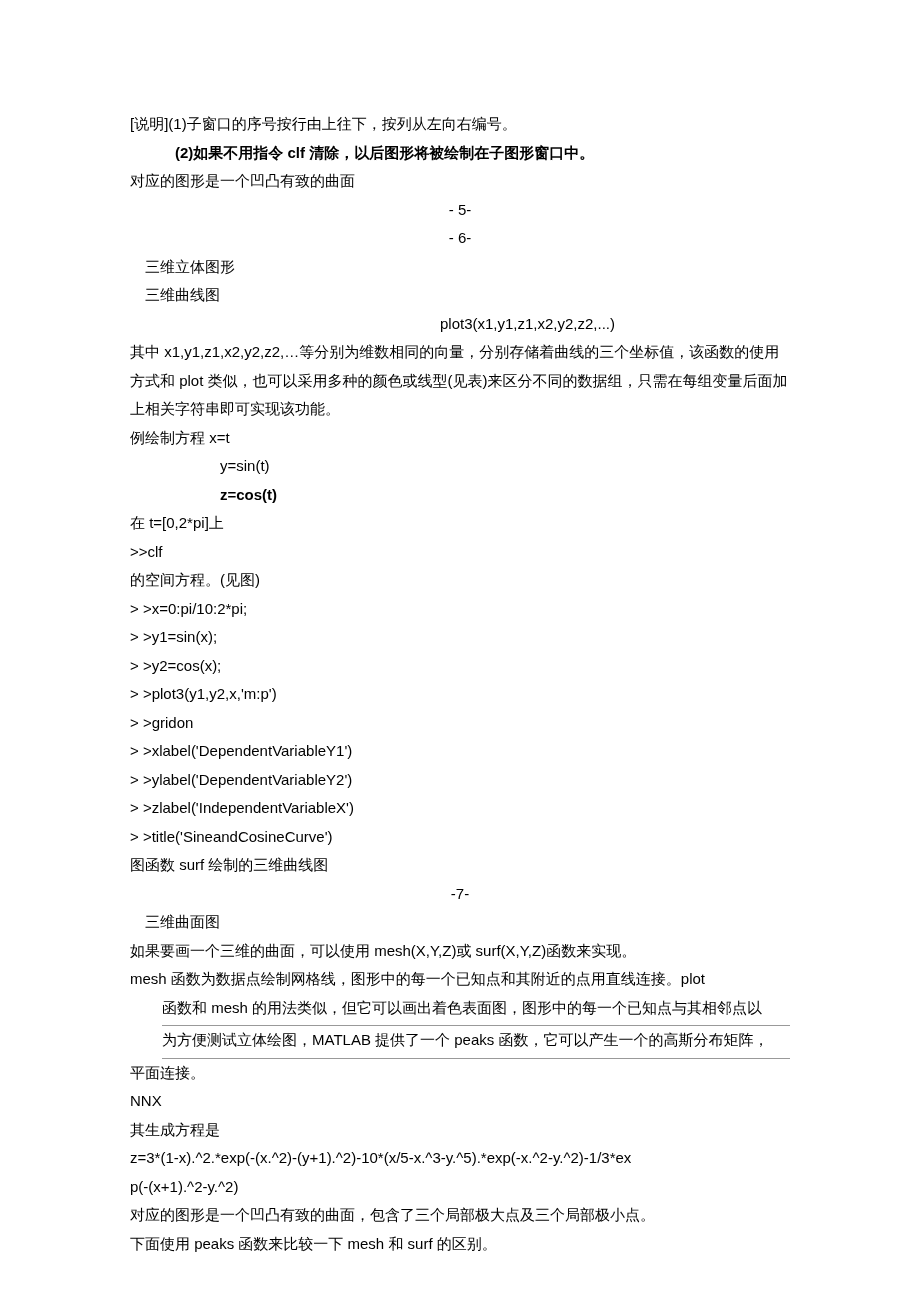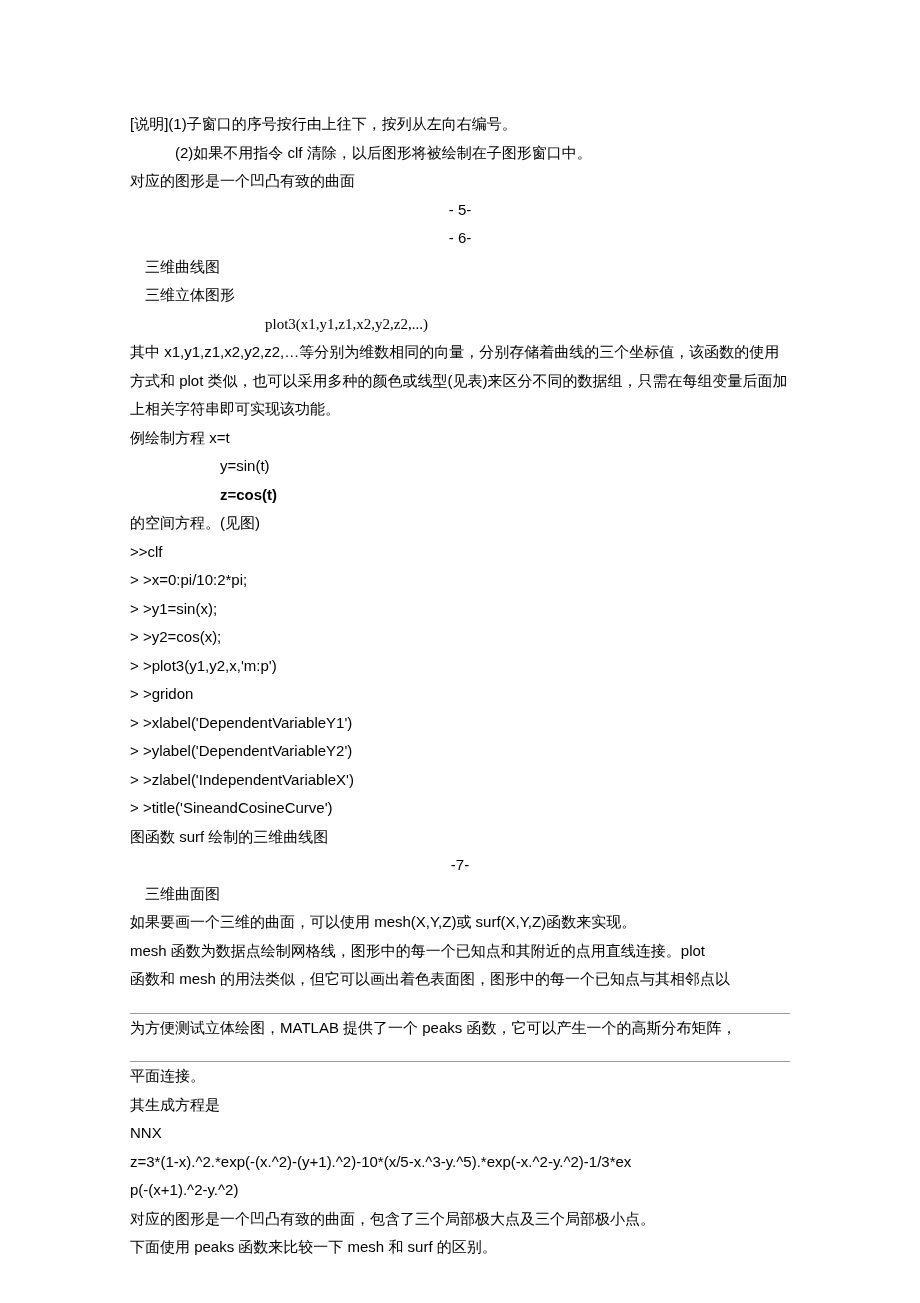--- a/index.html
+++ b/index.html
@@ -16,76 +16,79 @@
     min-height: 1303px;
     box-sizing: border-box;
     padding: 110px 130px 40px 130px;
     background: #ffffff;
   }
   .line {
     display: block;
   }
   .indent1 {
     padding-left: 3em;
+    font-weight: bold;
   }
   .indent-half {
     padding-left: 1em;
   }
   .center {
     text-align: center;
   }
   .latin {
     font-family: Arial, Helvetica, sans-serif;
   }
   .hr-under {
     border-bottom: 1px solid #999;
-    padding-bottom: 19px;
+    padding-bottom: 3px;
+    margin-left: 32px;
   }
 </style>
 </head>
 <body>
 
 <div class="page">
 
   <span class="line">[说明](1)子窗口的序号按行由上往下，按列从左向右编号。</span>
   <span class="line indent1">(2)如果不用指令 clf 清除，以后图形将被绘制在子图形窗口中。</span>
   <span class="line">对应的图形是一个凹凸有致的曲面</span>
   <span class="line center latin">- 5-</span>
   <span class="line center latin">- 6-</span>
 
+  <span class="line indent-half">三维立体图形</span>
   <span class="line indent-half">三维曲线图</span>
-  <span class="line indent-half">三维立体图形</span>
-  <span class="line center latin" style="padding-left:9em;text-align:left;font-family:Liberation Serif, serif;">plot3(x1,y1,z1,x2,y2,z2,...)</span>
+  <span class="line center latin" style="padding-left:9em;text-align:center;">plot3(x1,y1,z1,x2,y2,z2,...)</span>
   <span class="line">其中 x1,y1,z1,x2,y2,z2,…等分别为维数相同的向量，分别存储着曲线的三个坐标值，该函数的使用方式和 plot 类似，也可以采用多种的颜色或线型(见表)来区分不同的数据组，只需在每组变量后面加上相关字符串即可实现该功能。</span>
 
   <span class="line">例绘制方程 x=t</span>
   <span class="line latin" style="padding-left:6em;">y=sin(t)</span>
   <span class="line latin" style="padding-left:6em;font-weight:bold;">z=cos(t)</span>
+  <span class="line">在 t=[0,2*pi]上</span>
+  <span class="line latin">&gt;&gt;clf</span>
+
   <span class="line">的空间方程。(见图)</span>
-
-  <span class="line latin">&gt;&gt;clf</span>
   <span class="line latin">&gt;  &gt;x=0:pi/10:2*pi;</span>
   <span class="line latin">&gt;  &gt;y1=sin(x);</span>
   <span class="line latin">&gt;  &gt;y2=cos(x);</span>
   <span class="line latin">&gt;  &gt;plot3(y1,y2,x,'m:p')</span>
   <span class="line latin">&gt;  &gt;gridon</span>
   <span class="line latin">&gt;  &gt;xlabel('DependentVariableY1')</span>
   <span class="line latin">&gt;  &gt;ylabel('DependentVariableY2')</span>
   <span class="line latin">&gt;  &gt;zlabel('IndependentVariableX')</span>
   <span class="line latin">&gt;  &gt;title('SineandCosineCurve')</span>
   <span class="line">图函数 surf 绘制的三维曲线图</span>
 
   <span class="line center latin">-7-</span>
 
   <span class="line indent-half">三维曲面图</span>
   <span class="line">如果要画一个三维的曲面，可以使用 mesh(X,Y,Z)或 surf(X,Y,Z)函数来实现。</span>
   <span class="line">mesh 函数为数据点绘制网格线，图形中的每一个已知点和其附近的点用直线连接。plot</span>
   <span class="line hr-under">函数和 mesh 的用法类似，但它可以画出着色表面图，图形中的每一个已知点与其相邻点以</span>
   <span class="line hr-under">为方便测试立体绘图，MATLAB 提供了一个 peaks 函数，它可以产生一个的高斯分布矩阵，</span>
   <span class="line">平面连接。</span>
+  <span class="line latin">NNX</span>
   <span class="line">其生成方程是</span>
-  <span class="line latin">NNX</span>
   <span class="line latin">z=3*(1-x).^2.*exp(-(x.^2)-(y+1).^2)-10*(x/5-x.^3-y.^5).*exp(-x.^2-y.^2)-1/3*ex</span>
   <span class="line latin">p(-(x+1).^2-y.^2)</span>
   <span class="line">对应的图形是一个凹凸有致的曲面，包含了三个局部极大点及三个局部极小点。</span>
   <span class="line">下面使用 peaks 函数来比较一下 mesh 和 surf 的区别。</span>
 
 </div>
 
 </body></html>

